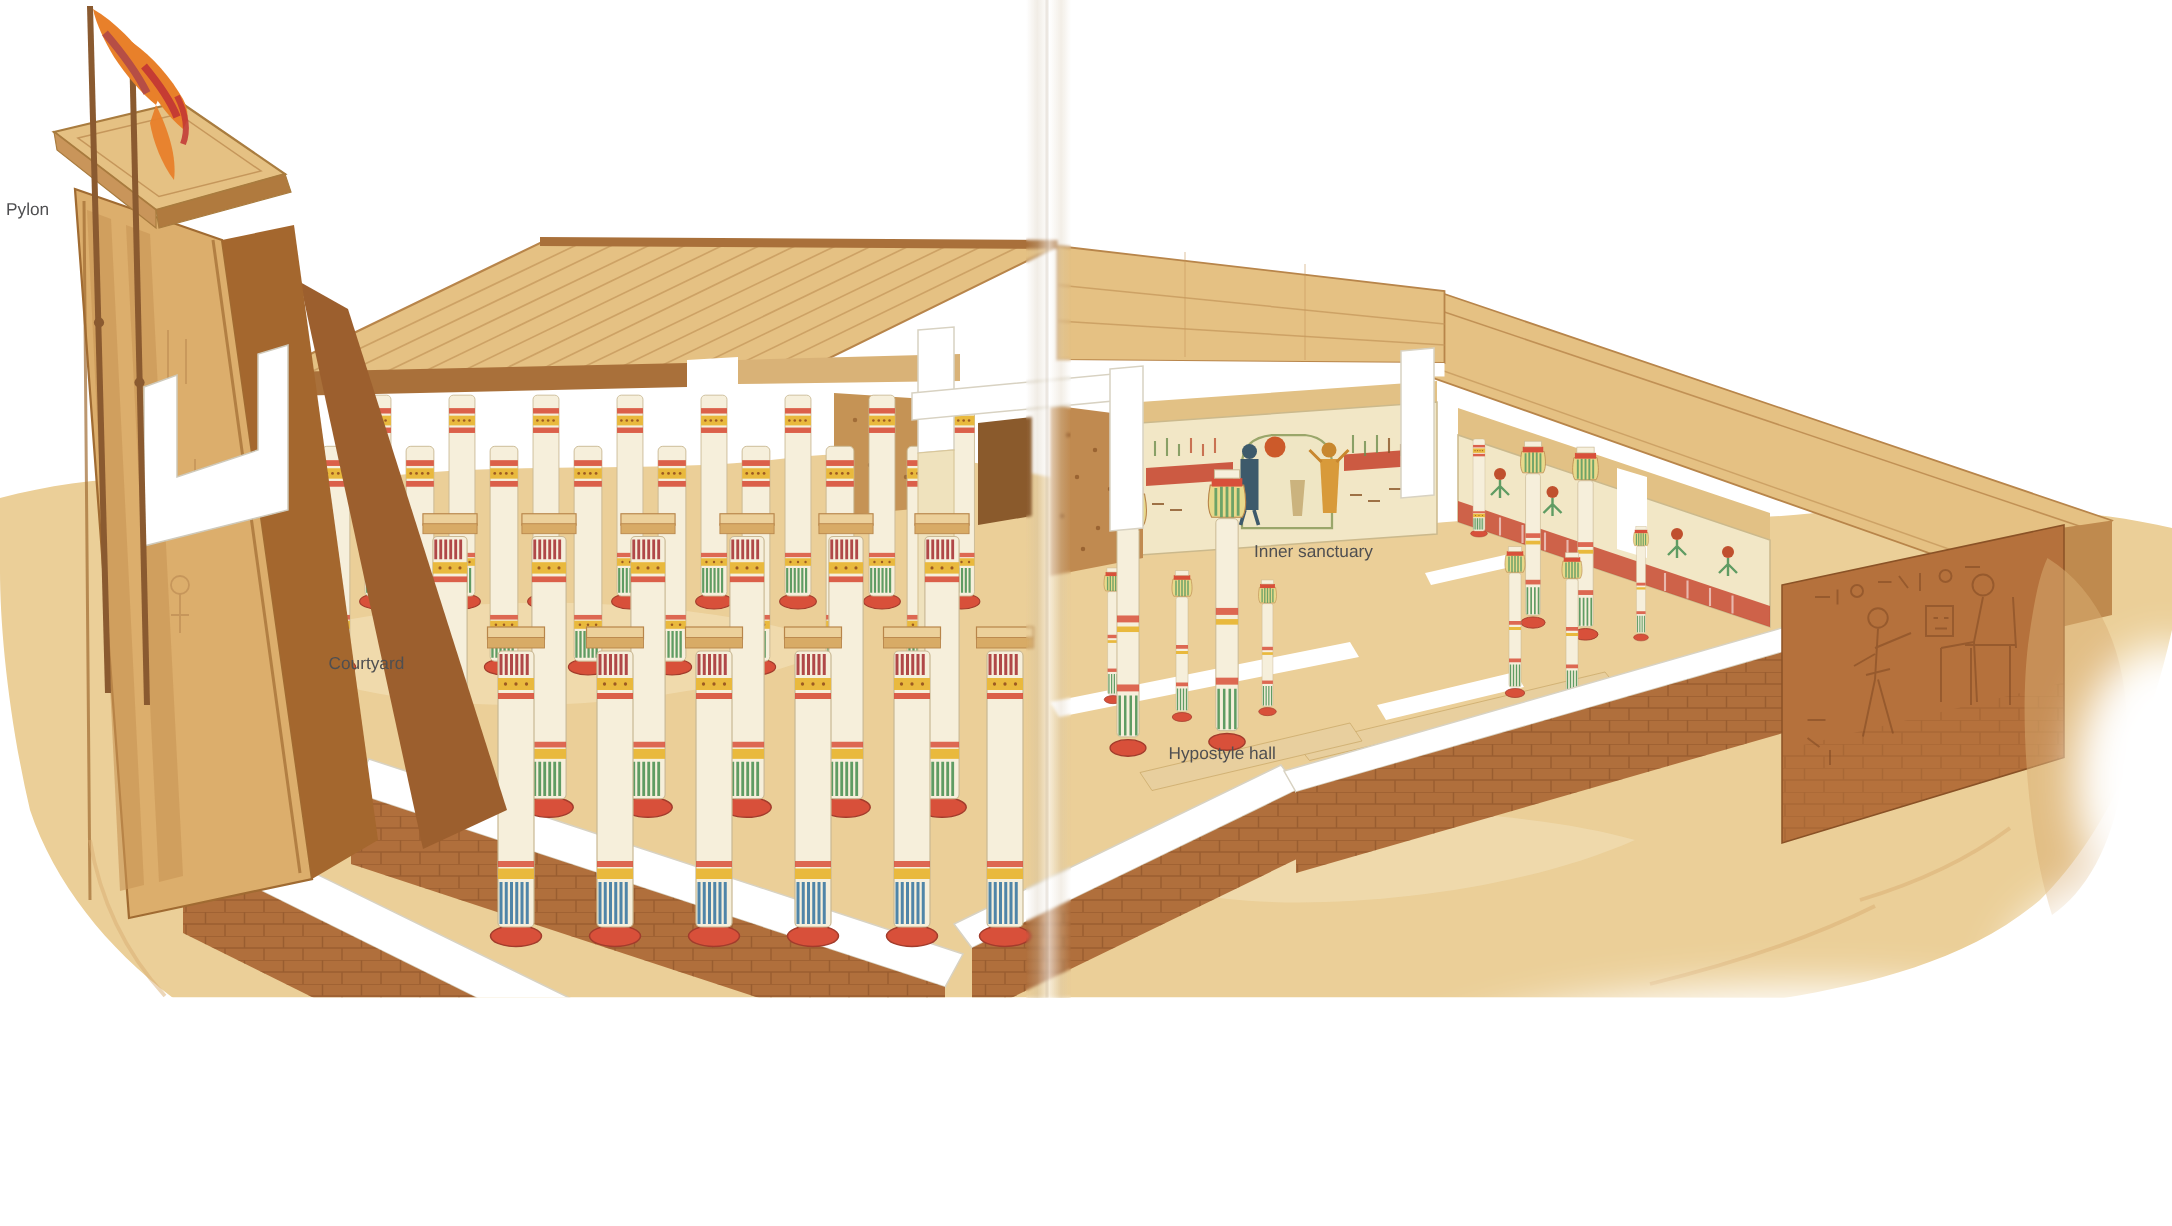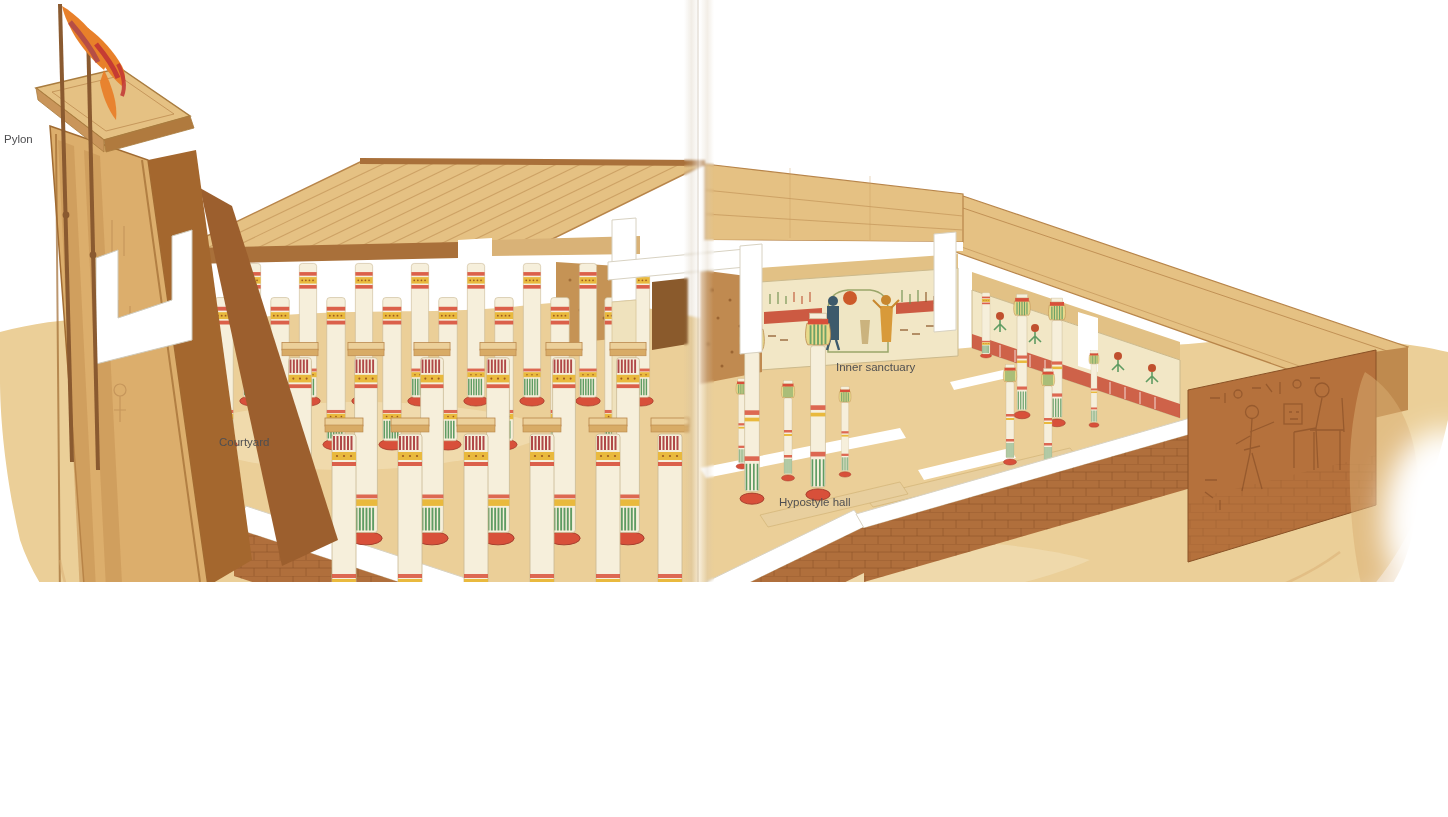--- a/index.html
+++ b/index.html
@@ -1,16 +1,16 @@
 <!DOCTYPE html>
 <html style="--page-bg: #ffffff; --sand: #ebcf98; --sand-deep: #d9ad72; --sand-pale: #f4e3bd; --roof-tan: #e5c183; --plank-line: #c79a5e; --wood-brown: #a9703a; --wood-dark: #9c5f2e; --wood-edge: #b8854a; --brick: #b06f3c; --brick-line: #8a5228; --cutaway-white: #ffffff; --column-cream: #f6efdb; --band-red: #d8503a; --band-yellow: #e9b93d; --band-green: #5f9c63; --band-blue: #4f85a8; --band-maroon: #b04848; --banner-orange: #e8802a; --banner-red: #c13434; --mural-cream: #f2e7c6; --mural-red: #c84a33; --figure-blue: #3d5a6b; --figure-yellow: #d89a3a; --relief-line: #7a4420; --label-text: #4f4f51;"><head>
 <meta charset="utf-8">
 <style>
   html,body{margin:0;padding:0;background:#fff;}
-  .stage{position:relative;width:1448px;height:582px;background:var(--page-bg,#ffffff);
+  .stage{position:relative;width:1448px;height:665px;background:var(--page-bg,#ffffff);
          overflow:hidden;font-family:"Liberation Sans",sans-serif;}
   .stage svg{position:absolute;left:0;top:0;}
   .lbl{font-family:"Liberation Sans",sans-serif;font-size:11.5px;fill:var(--label-text,#4f4f51);}
   .f-sand{fill:var(--sand,#ebcf98);} .f-sandp{fill:var(--sand-pale,#f4e3bd);}
   .f-roof{fill:var(--roof-tan,#e5c183);} .f-wood{fill:var(--wood-brown,#a9703a);} .f-brick{fill:var(--brick,#b06f3c);}
   .f-white{fill:var(--cutaway-white,#ffffff);} .f-cream{fill:var(--column-cream,#f6efdb);}
   .f-red{fill:var(--band-red,#d8503a);} .f-yel{fill:var(--band-yellow,#e9b93d);}
   .f-mur{fill:var(--mural-cream,#f2e7c6);} .f-mred{fill:var(--mural-red,#c84a33);}
   .f-org{fill:var(--banner-orange,#e8802a);}
   .s-plank{stroke:var(--plank-line,#c79a5e);} .s-green{stroke:var(--band-green,#5f9c63);}

